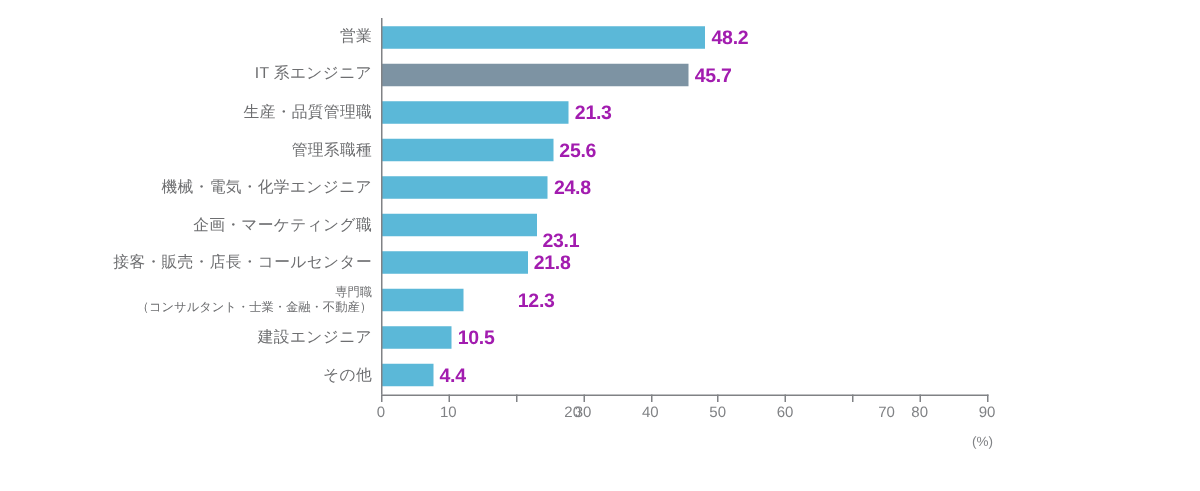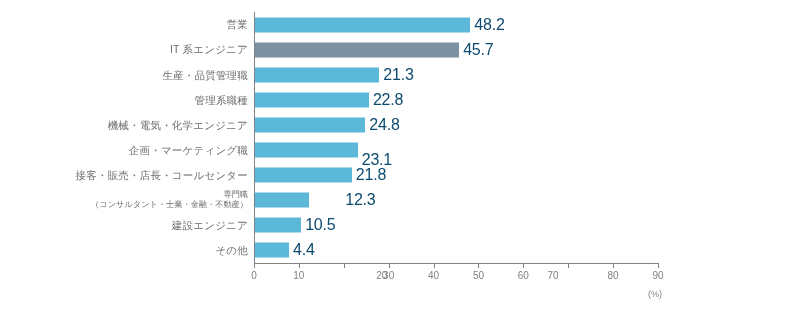--- a/index.html
+++ b/index.html
@@ -84,23 +84,23 @@
     background: #5bb8d8;
   }
   .bar.highlight {
     background: #7d93a3;
   }
 
   .bar-value {
     position: absolute;
     top: 50%;
     transform: translateY(-50%);
-    font-size: 16px;
-    font-weight: normal;
-    color: #0c4a6e;
+    font-size: 13px;
+    font-weight: bold;
+    color: #a21caf;
     white-space: nowrap;
     letter-spacing: -0.2px;
   }
 
   
   .y-axis {
     position: absolute;
     left: 254px;
     top: 12px;
     width: 1px;
@@ -165,21 +165,21 @@
           <div class="bar-track">
             <div class="bar" style="width: 125.24px; background: rgb(91, 184, 216);"></div>
           </div>
           <div class="bar-value" style="left: 383.24px;">21.3</div>
         </div>
         <div class="row">
           <div class="cat-label">管理系職種</div>
           <div class="bar-track">
             <div class="bar" style="width: 114.916px; background: rgb(91, 184, 216);"></div>
           </div>
-          <div class="bar-value" style="left: 372.916px;">22.8</div>
+          <div class="bar-value" style="left: 372.916px;">25.6</div>
         </div>
         <div class="row">
           <div class="cat-label">機械・電気・化学エンジニア</div>
           <div class="bar-track">
             <div class="bar" style="width: 111.324px; background: rgb(91, 184, 216);"></div>
           </div>
           <div class="bar-value" style="left: 369.324px;">24.8</div>
         </div>
         <div class="row">
           <div class="cat-label">企画・マーケティング職</div>
@@ -232,21 +232,21 @@
         <div class="tick-label" style="left: 343.778px; margin-left: 38px;">20</div>
         <div class="tick" style="left: 388.667px;"></div>
         <div class="tick-label" style="left: 388.667px;">30</div>
         <div class="tick" style="left: 433.556px;"></div>
         <div class="tick-label" style="left: 433.556px;">40</div>
         <div class="tick" style="left: 478.444px;"></div>
         <div class="tick-label" style="left: 478.444px;">50</div>
         <div class="tick" style="left: 523.333px;"></div>
         <div class="tick-label" style="left: 523.333px;">60</div>
         <div class="tick" style="left: 568.222px;"></div>
-        <div class="tick-label" style="left: 553px; text-align: right;">70</div>
+        <div class="tick-label" style="left: 591px; text-align: right;">70</div>
         <div class="tick" style="left: 613.111px;"></div>
         <div class="tick-label" style="left: 613.111px;">80</div>
         <div class="tick" style="left: 658px;"></div>
         <div class="tick-label" style="left: 658px;">90</div>
       </div>
 
     <div class="unit-label">(%)</div>
   </div>
 </div>
 

